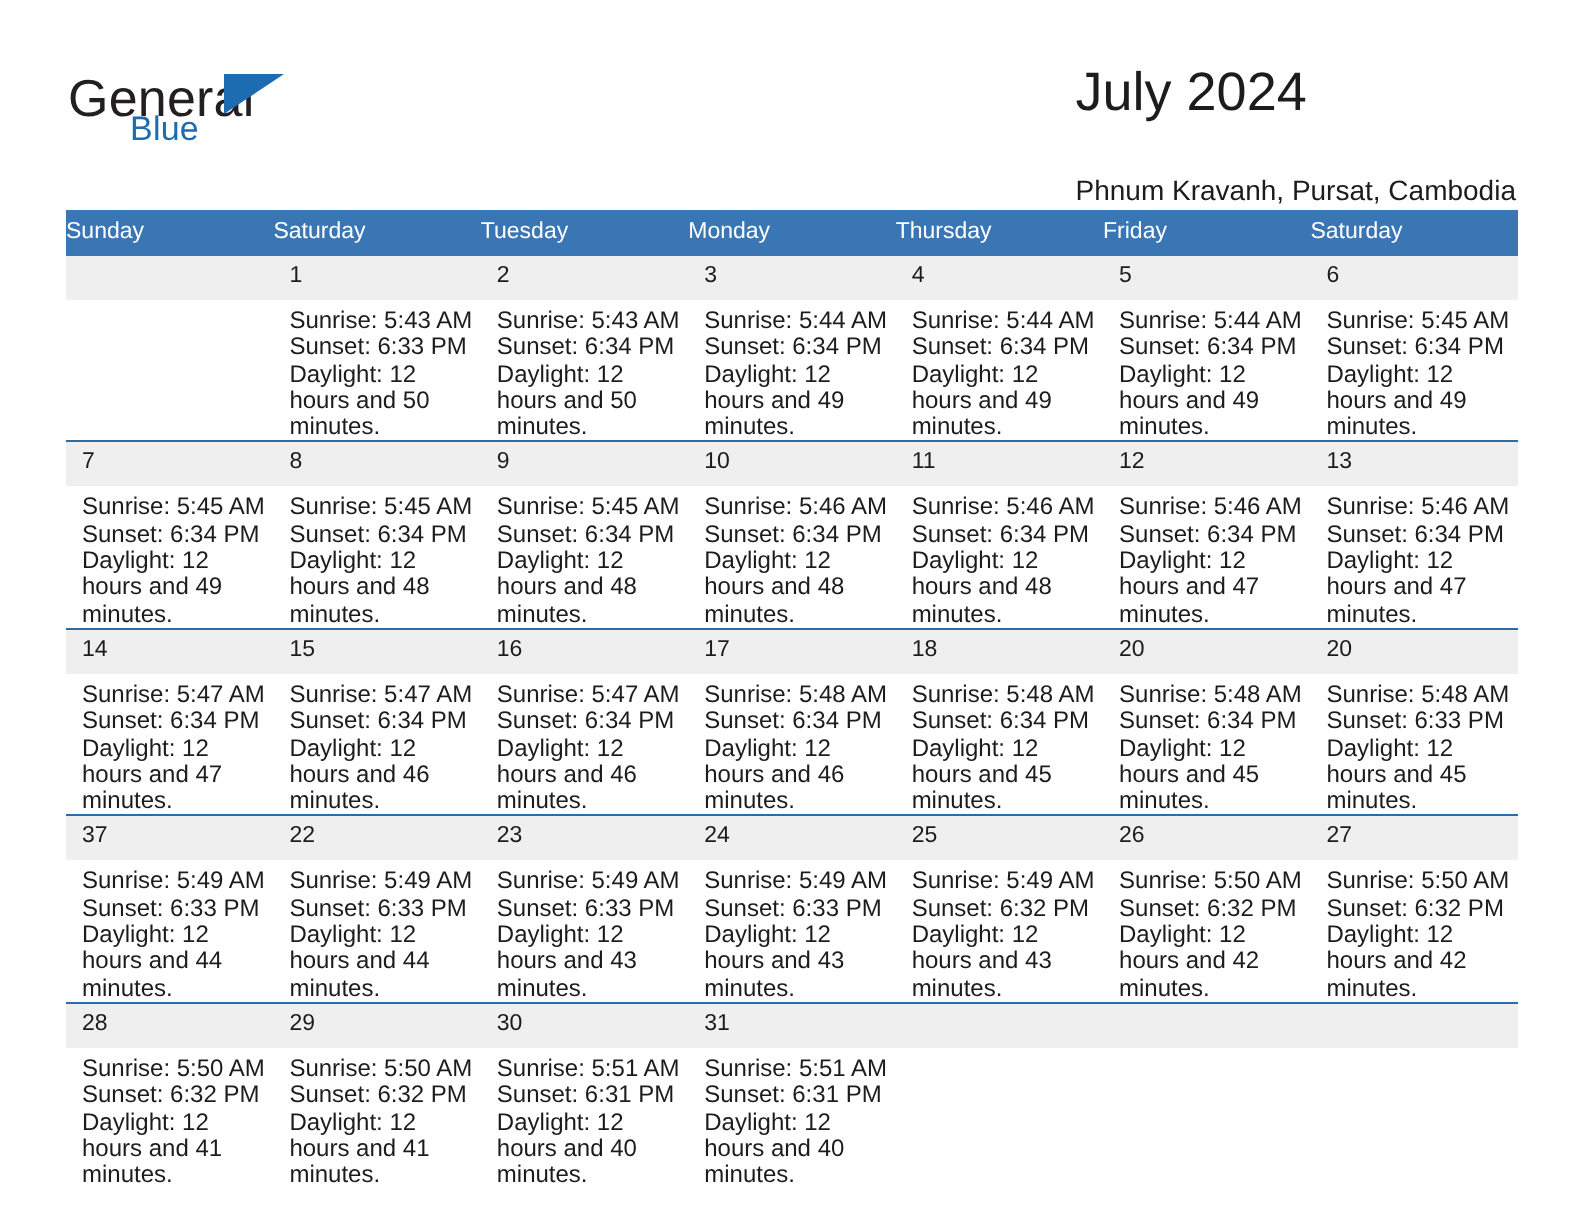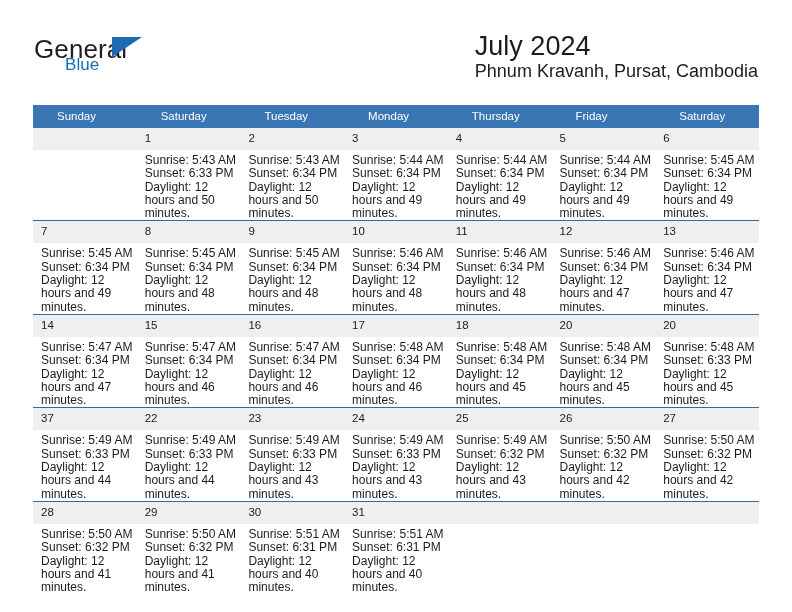--- a/index.html
+++ b/index.html
@@ -70,43 +70,43 @@
     text-align: left;
   }
   .cal-title {
     font-size: 27px;
     color: #1c1c1c;
     line-height: 32px;
     font-weight: normal;
     white-space: nowrap;
   }
   .cal-sub {
-    font-size: 18px;
+    font-size: 14px;
     color: #1c1c1c;
     line-height: 18px;
-    margin-top: 0;
+    margin-top: 24px;
     white-space: nowrap;
   }
 
   
   .cal {
     position: absolute;
     left: 33px;
     top: 105px;
     width: 726px;
     border-collapse: collapse;
     table-layout: fixed;
   }
   .cal th {
     background: #3a76b4;
     color: #ffffff;
     font-size: 11.5px;
     font-weight: normal;
     text-align: left;
-    padding: 5px 0 5px 24px;
+    padding: 5px 0 5px 0;
     height: 13px;
     line-height: 13px;
     border: none;
   }
   .cal td {
     vertical-align: top;
     padding: 0;
     border: none;
     border-top: 1px solid #2e6da4;
     height: 90px;

